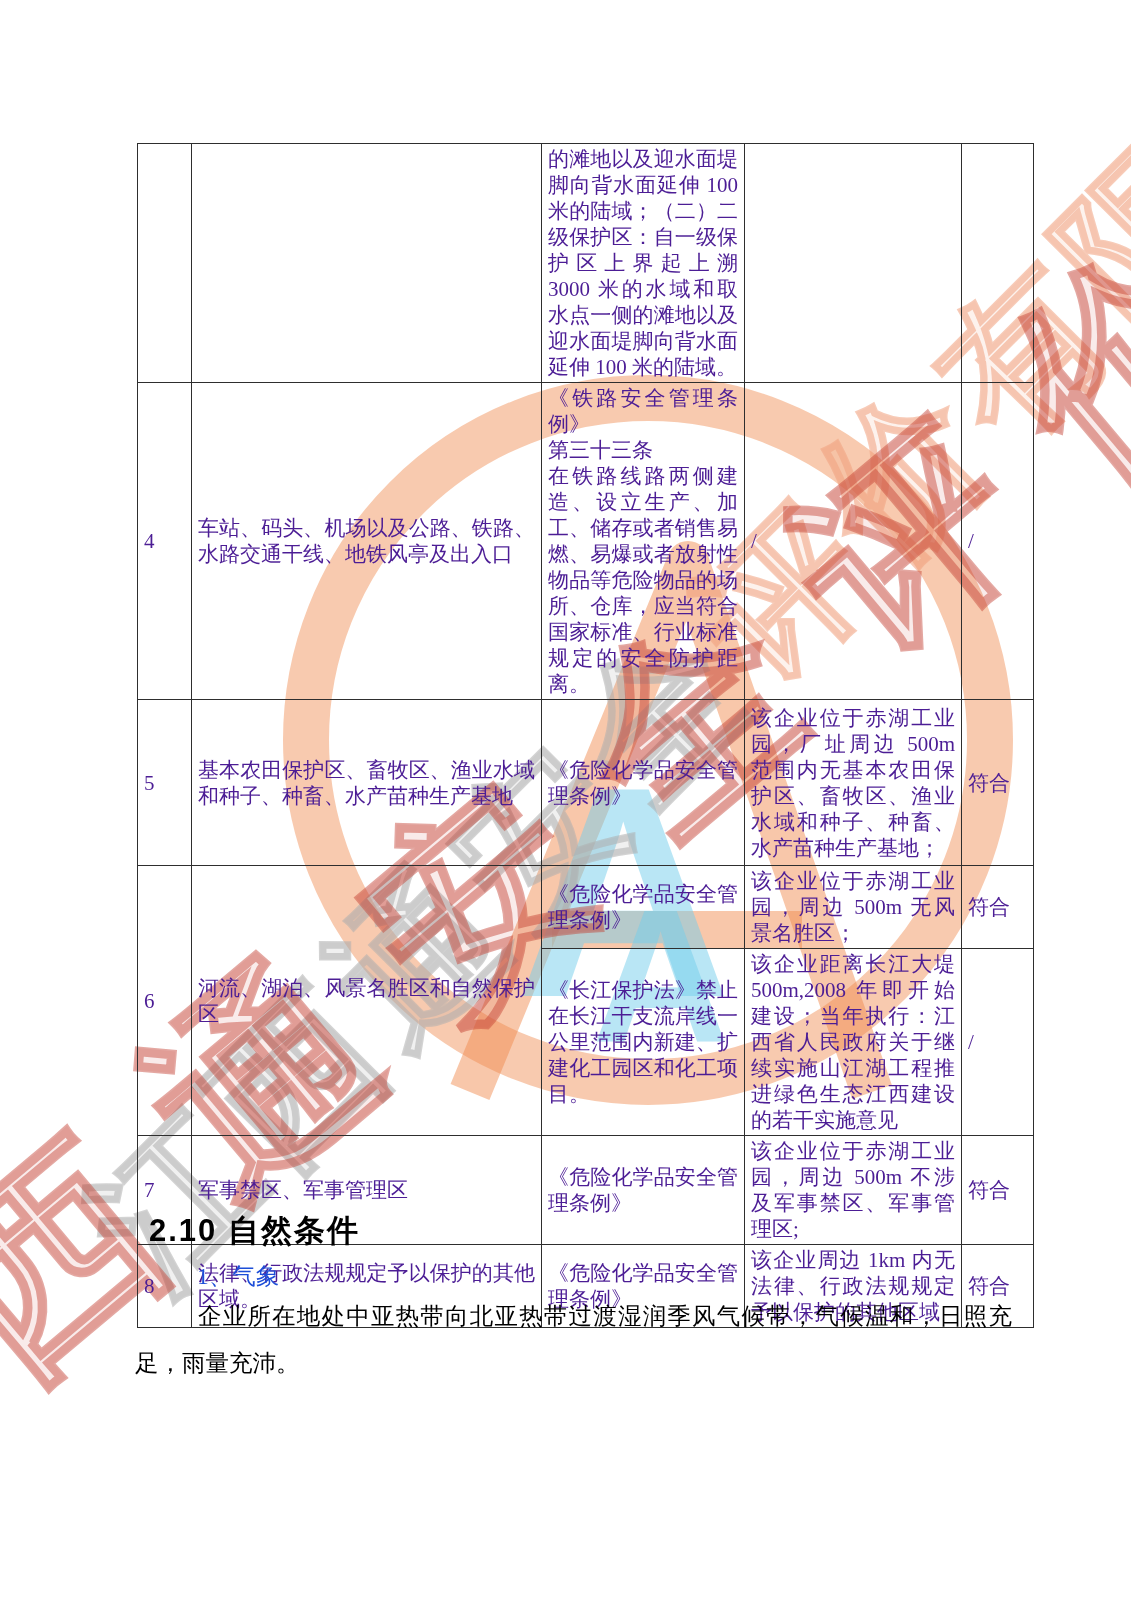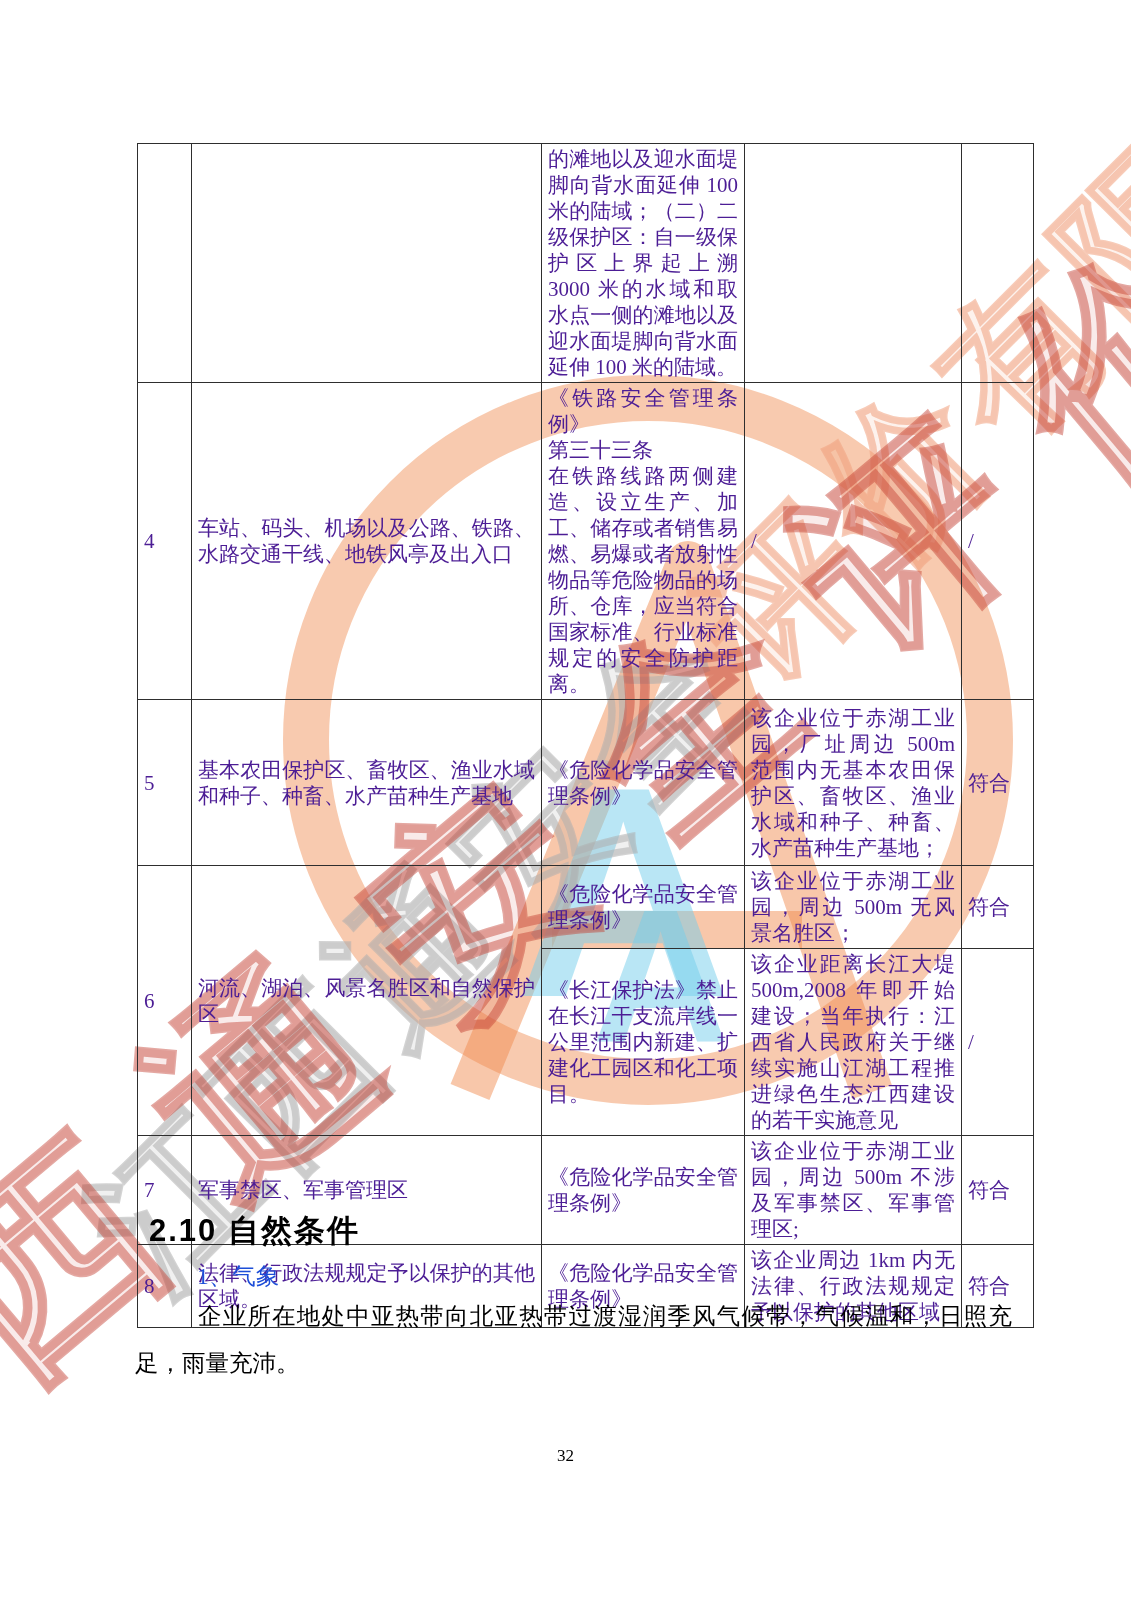--- a/index.html
+++ b/index.html
@@ -172,15 +172,14 @@
       </table>
 
     <h2 class="section-heading">2.10 自然条件</h2>
 
     <div class="sub-item">1、气象</div>
 
     <div class="body-text">
       <p>企业所在地处中亚热带向北亚热带过渡湿润季风气候带，气候温和，日照充足，雨量充沛。</p>
     </div>
 
-    <div class="page-number">32</div>
   </div>
 </div>
 
 </body></html>

